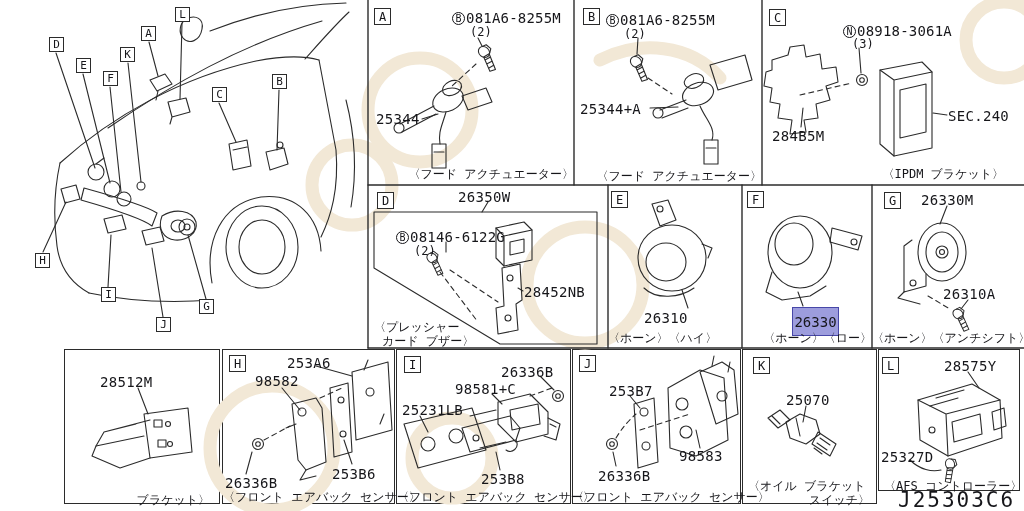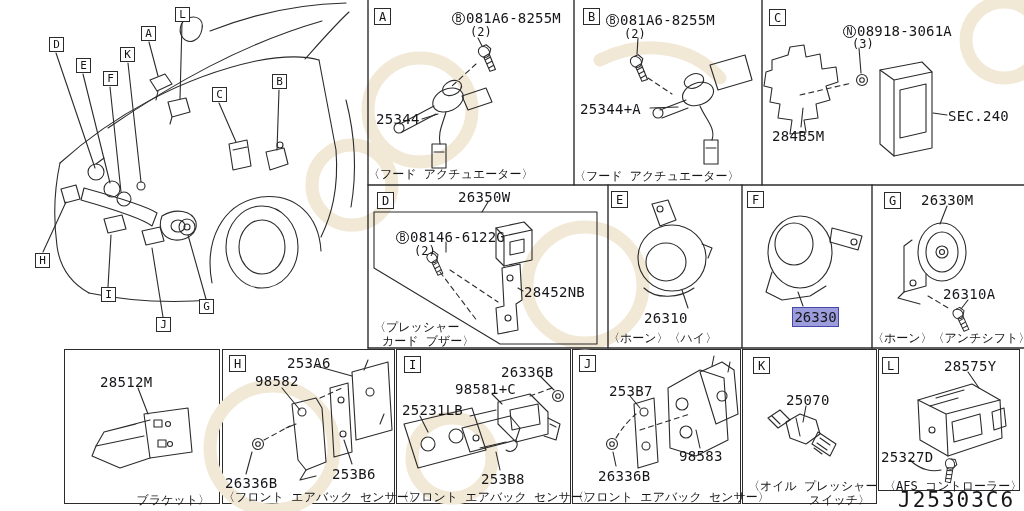--- a/index.html
+++ b/index.html
@@ -6,21 +6,21 @@
   body{background:#fff}
   .stage{position:relative;width:1024px;height:511px;background:#fff;overflow:hidden;
          font-family:"DejaVu Sans Mono","DejaVu Sans",monospace;color:#16161a}
   svg.art{position:absolute;left:0;top:0;z-index:1}
   .panel{position:absolute;border:1.5px solid #2b2b2b;z-index:0;background:transparent}
   .t{position:absolute;white-space:nowrap;z-index:2}
   .pn{font-size:14px;letter-spacing:.3px}
   .fl{font-size:14px;letter-spacing:.2px}
   .qty{font-size:12px}
   .cap{font-size:12px}
-  .ctr{text-align:left}
+  .ctr{text-align:right}
   .rt{text-align:right}
   .code{font-size:21px;letter-spacing:2px}
   .lbox{position:absolute;width:17px;height:17px;border:1.5px solid #2b2b2b;background:#fff;
         display:flex;align-items:center;justify-content:center;font-size:12px;z-index:3}
   .callout{width:15px;height:15px;font-size:11px}
   .circ{display:inline-flex;align-items:center;justify-content:center;width:13px;height:13px;
         border:1.3px solid #16161a;border-radius:50%;font-size:10px;margin-right:1px;vertical-align:1px}
   .hl{position:absolute;z-index:2;border:1.5px solid #4747a8;background:#9d9ddd;
       display:flex;align-items:center;justify-content:center;font-size:14px}
 </style>
@@ -326,36 +326,38 @@
   <div class="t qty" style="left:624px;top:27px">(2)</div>
   <div class="t pn" style="left:580px;top:101px">25344+A</div>
   <div class="t cap ctr" style="left:574px;top:168px;width:188px">〈フード アクチュエーター〉</div>
 
   <div class="t fl" style="left:843px;top:23px">
     <span class="circ">N</span><span>08918-3061A</span>
   </div>
   <div class="t qty" style="left:852px;top:37px">(3)</div>
   <div class="t pn" style="left:772px;top:128px">284B5M</div>
   <div class="t pn" style="left:948px;top:108px">SEC.240</div>
+  <div class="t cap ctr" style="left:762px;top:166px;width:242px">〈IPDM ブラケット〉</div>
 
   <div class="t pn" style="left:458px;top:189px">26350W</div>
   <div class="t fl" style="left:396px;top:229px">
     <span class="circ">B</span><span>08146-6122G</span>
   </div>
   <div class="t qty" style="left:414px;top:244px">(2)</div>
   <div class="t pn" style="left:524px;top:284px">28452NB</div>
   <div class="t cap" style="left:374px;top:319px">〈プレッシャー</div>
   <div class="t cap" style="left:382px;top:333px">カード ブザー〉</div>
 
   <div class="t pn" style="left:644px;top:310px">26310</div>
   <div class="t cap ctr" style="left:608px;top:330px;width:106px">〈ホーン〉〈ハイ〉</div>
 
-  <div class="hl" style="left: 792px; top: 307px; width: 47px; height: 20px; background: rgb(157, 157, 221); border-color: rgb(71, 71, 168);">
+  <div class="hl" style="left: 792px; top: 307px; width: 47px; height: 29px; background: rgb(157, 157, 221); border-color: rgb(71, 71, 168);">
     <span>26330</span>
   </div>
+  <div class="t cap ctr" style="left:742px;top:330px;width:130px">〈ホーン〉〈ロー〉</div>
 
   <div class="t pn" style="left:921px;top:192px">26330M</div>
   <div class="t pn" style="left:943px;top:286px">26310A</div>
   <div class="t cap ctr" style="left:872px;top:330px;width:152px">〈ホーン〉〈アンチシフト〉</div>
 
   <div class="t pn" style="left:100px;top:374px">28512M</div>
   <div class="t cap rt" style="left:74px;top:492px;width:136px">ブラケット〉</div>
 
   <div class="t pn" style="left:287px;top:355px">253A6</div>
   <div class="t pn" style="left:255px;top:373px">98582</div>
@@ -368,21 +370,21 @@
   <div class="t pn" style="left:402px;top:402px">25231LB</div>
   <div class="t pn" style="left:481px;top:471px">253B8</div>
   <div class="t cap ctr" style="left:397px;top:489px;width:174px">〈フロント エアバック センサー〉</div>
 
   <div class="t pn" style="left:609px;top:383px">253B7</div>
   <div class="t pn" style="left:679px;top:448px">98583</div>
   <div class="t pn" style="left:598px;top:468px">26336B</div>
   <div class="t cap ctr" style="left:572px;top:489px;width:169px">〈フロント エアバック センサー〉</div>
 
   <div class="t pn" style="left:786px;top:392px">25070</div>
-  <div class="t cap" style="left:748px;top:478px">〈オイル プレッシャー</div>
+  <div class="t cap" style="left:748px;top:478px">〈オイル ブラケット</div>
   <div class="t cap rt" style="left:748px;top:492px;width:122px">スイッチ〉</div>
 
   <div class="t pn" style="left:944px;top:358px">28575Y</div>
   <div class="t pn" style="left:881px;top:449px">25327D</div>
   <div class="t cap" style="left:884px;top:478px">〈AFS コントローラー〉</div>
 
   <div class="t code" style="left:898px;top:488px">J25303C6</div>
 
 </div>
 

